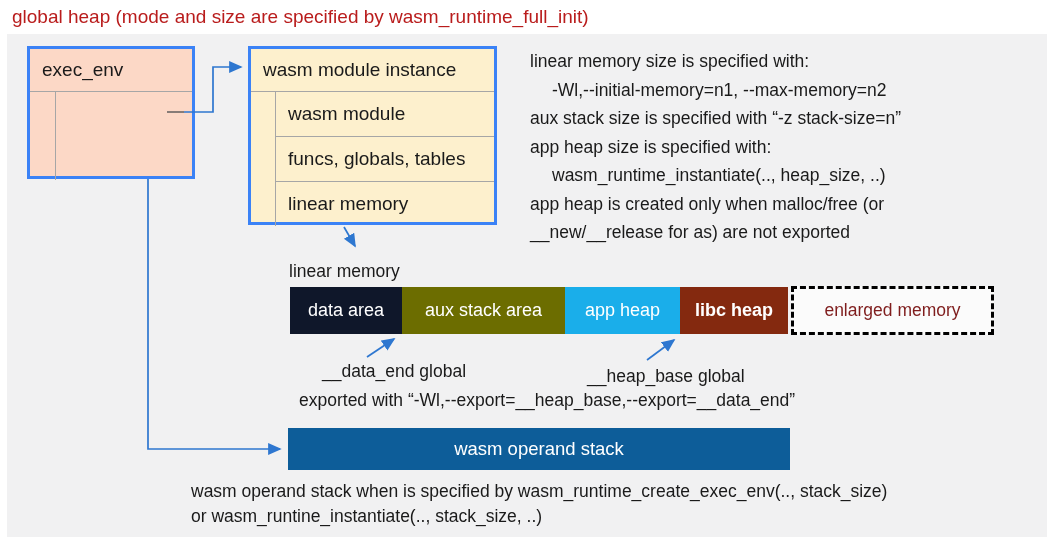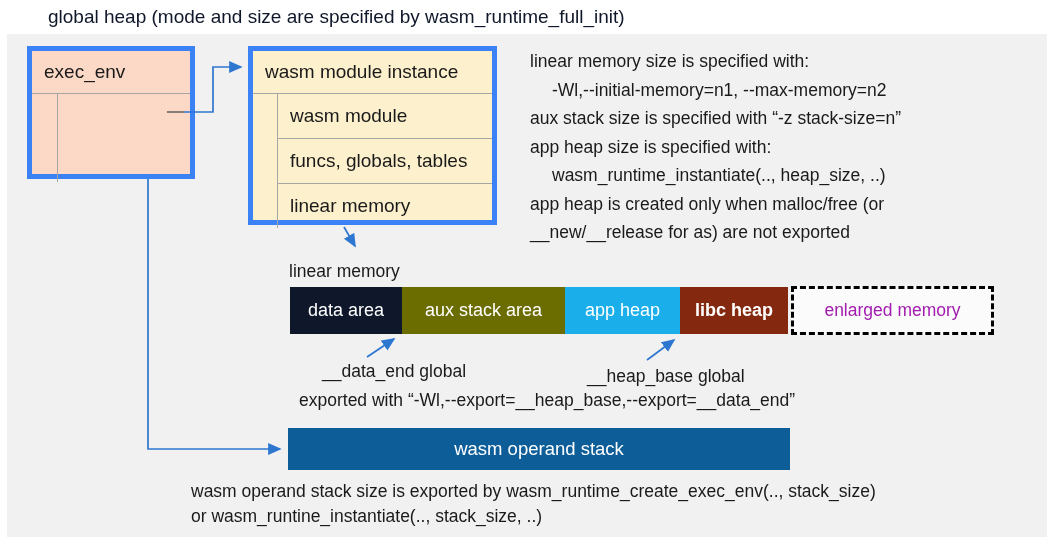--- a/index.html
+++ b/index.html
@@ -1,23 +1,23 @@
 <!DOCTYPE html>
 <html><head>
 <meta charset="utf-8">
 <style>
   html,body { margin:0; padding:0; background:#ffffff; }
   .canvas {
     position:relative; width:1054px; height:547px; background:#ffffff;
     font-family:"Liberation Sans", sans-serif; color:#1a1a1a; overflow:hidden;
   }
-  .page-title { position:absolute; left:12px; top:6px; font-size:19px; color:#0f172a;margin-left:36px; }
+  .page-title { position:absolute; left:12px; top:6px; font-size:19px; color:#b91c1c; }
   .panel { position:absolute; left:7px; top:34px; width:1040px; height:503px; background:#f1f1f2; }
 
-  .box { position:absolute; border:5px solid #3b82f6; box-sizing:border-box; }
+  .box { position:absolute; border:3px solid #3b82f6; box-sizing:border-box; }
   .box .hdr { height:43px; border-bottom:1px solid #a6a6a6; display:flex; align-items:center;
               padding-left:12px; font-size:19px; box-sizing:border-box; }
   .box .body { display:flex; }
   .box .strip { border-right:1px solid #a6a6a6; }
   .box .rows { flex:1; display:flex; flex-direction:column; }
   .box .row { flex:1; display:flex; align-items:center; padding-left:12px; font-size:19px;
               border-bottom:1px solid #a6a6a6; box-sizing:border-box; }
   .box .row:last-child { border-bottom:none; }
 
   .exec-env { left:27px; top:46px; width:168px; height:133px; background:#fcd8c6; }
@@ -33,21 +33,21 @@
 
   .lm-label { position:absolute; left:289px; top:261px; font-size:17.5px; }
 
   .seg { position:absolute; top:287px; height:47px; display:flex; align-items:center;
          justify-content:center; color:#ffffff; font-size:18px; }
   .seg-0 { left:290px; width:112px; }
   .seg-1 { left:402px; width:163px; }
   .seg-2 { left:565px; width:115px; }
   .seg-3 { left:680px; width:108px;font-weight:bold; }
   .seg-enlarged { position:absolute; left:791px; top:286px; width:197px; height:43px;
-         border:3px dashed #000000; background:#fbfbfb; color:#a21caf;
+         border:3px dashed #000000; background:#fbfbfb; color:#7f1d1d;
          display:flex; align-items:center; justify-content:center; font-size:17.5px; }
 
   .ann { position:absolute; font-size:17.5px; }
   .ann-dataend  { left:322px; top:361px; }
   .ann-heapbase { left:587px; top:366px; }
   .ann-exported { left:299px; top:390px; }
 
   .opstack { position:absolute; left:288px; top:428px; width:502px; height:42px;
              background:#0d5d99; color:#ffffff; display:flex; align-items:center;
              justify-content:center; font-size:18.5px; }
@@ -101,21 +101,21 @@
   <div class="seg seg-3" style="background-color: rgb(132, 41, 15);">libc heap</div>
   <div class="seg-enlarged">enlarged memory</div>
 
   <div class="ann ann-dataend">__data_end global</div>
   <div class="ann ann-heapbase">__heap_base global</div>
   <div class="ann ann-exported">exported with “-Wl,--export=__heap_base,--export=__data_end”</div>
 
   <div class="opstack">wasm operand stack</div>
 
   <div class="notes-bottom">
-    <div>wasm operand stack size is exported by wasm_runtime_create_exec_env(.., stack_size)</div>
+    <div>wasm operand stack when is specified by wasm_runtime_create_exec_env(.., stack_size)</div>
     <div>or wasm_runtine_instantiate(.., stack_size, ..)</div>
   </div>
 
   <svg class="arrows" viewBox="0 0 1054 547" xmlns="http://www.w3.org/2000/svg">
     <defs>
       <marker id="arw" markerWidth="9" markerHeight="8" refX="7" refY="3.5" orient="auto">
         <path d="M0,0 L8,3.5 L0,7 z" fill="#2e77d0"></path>
       </marker>
     </defs>
 

